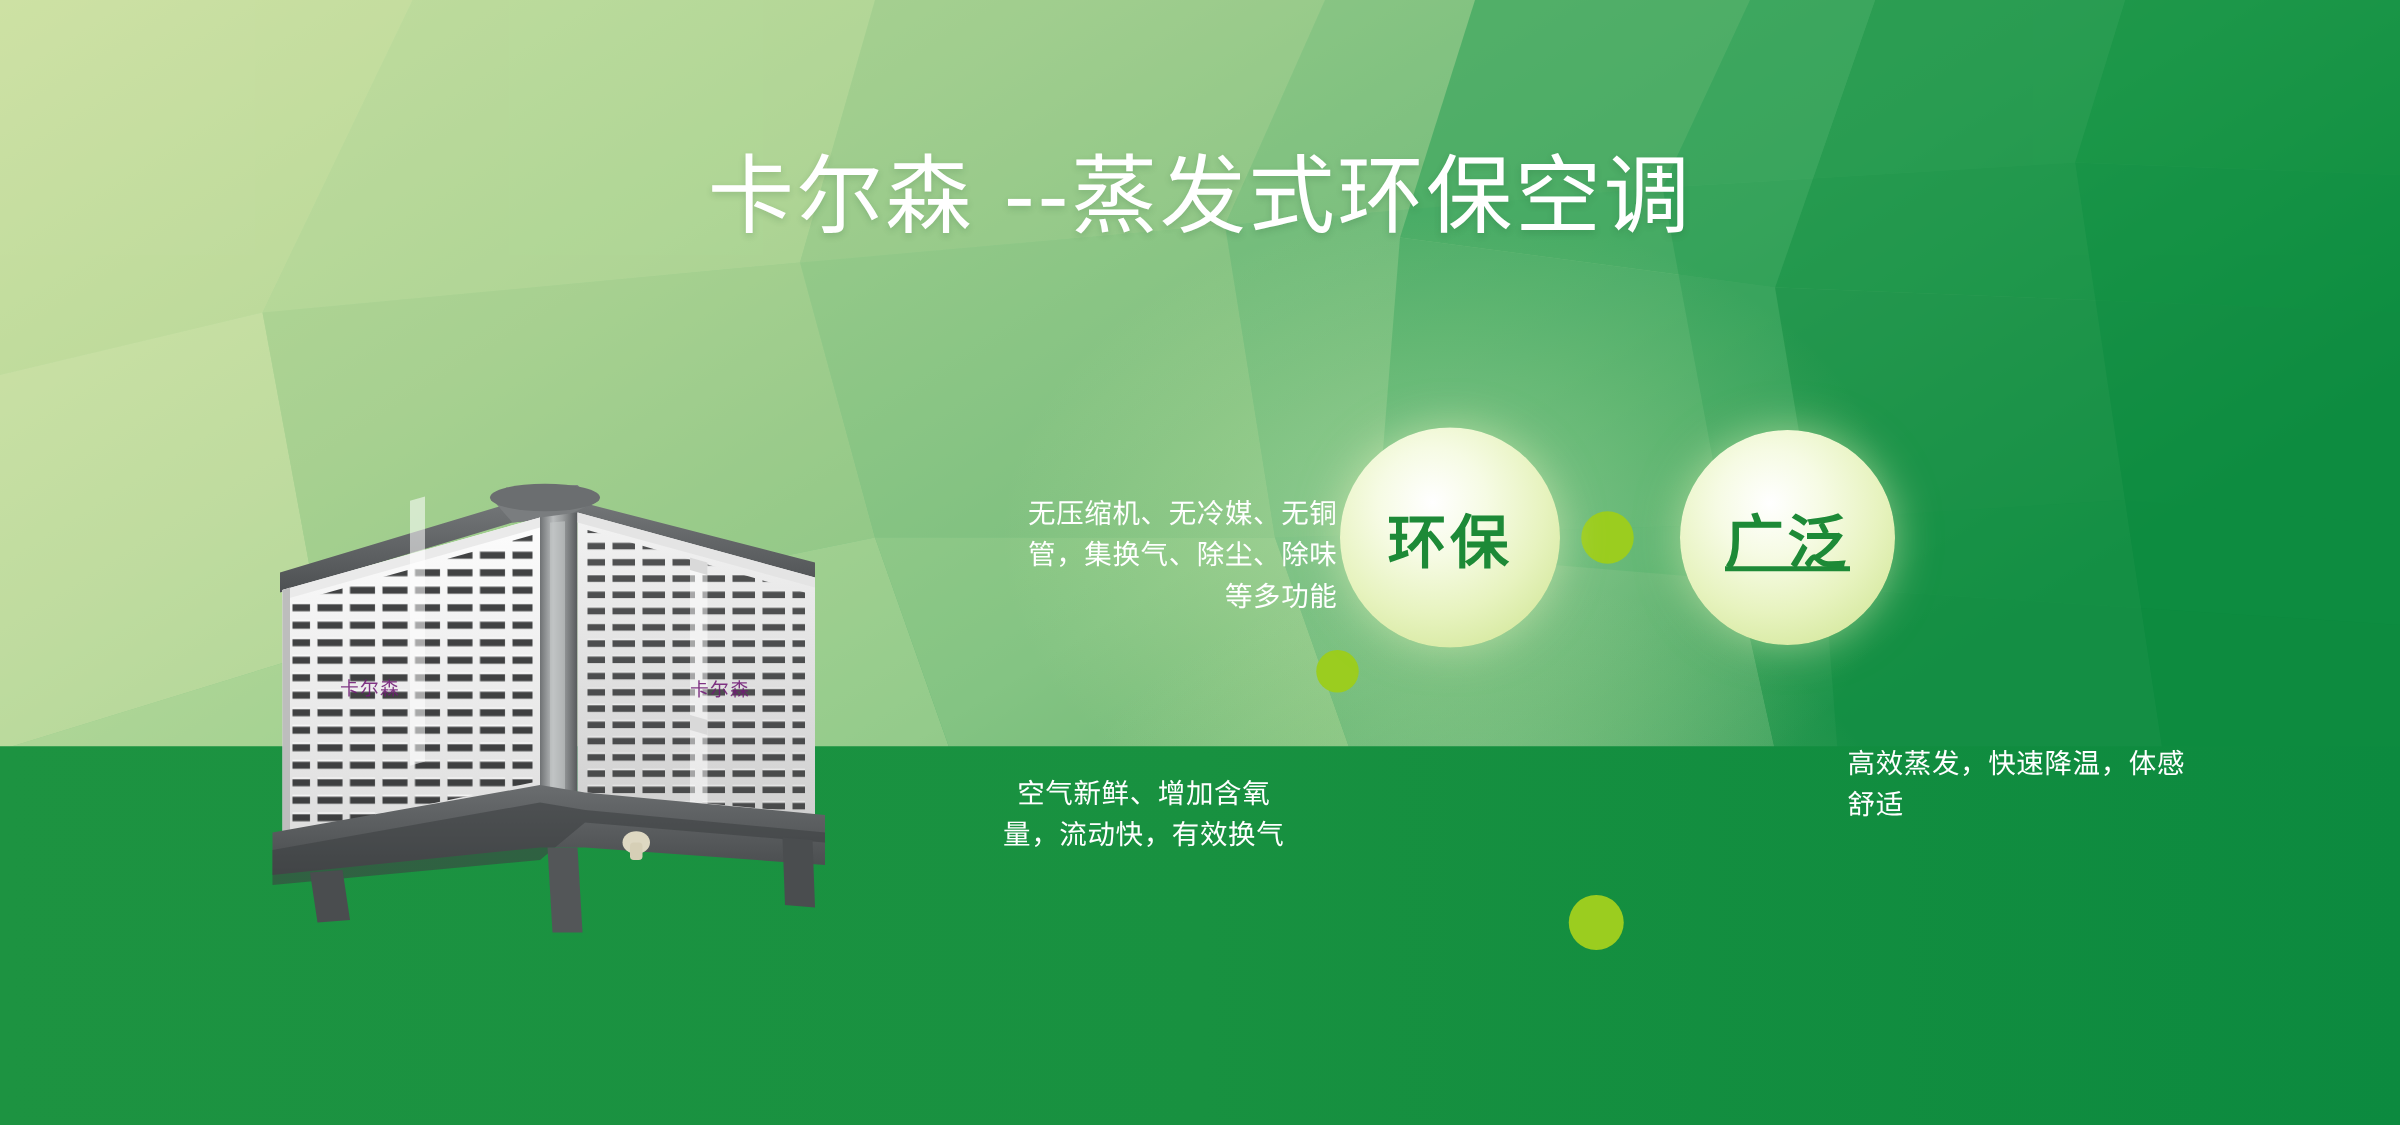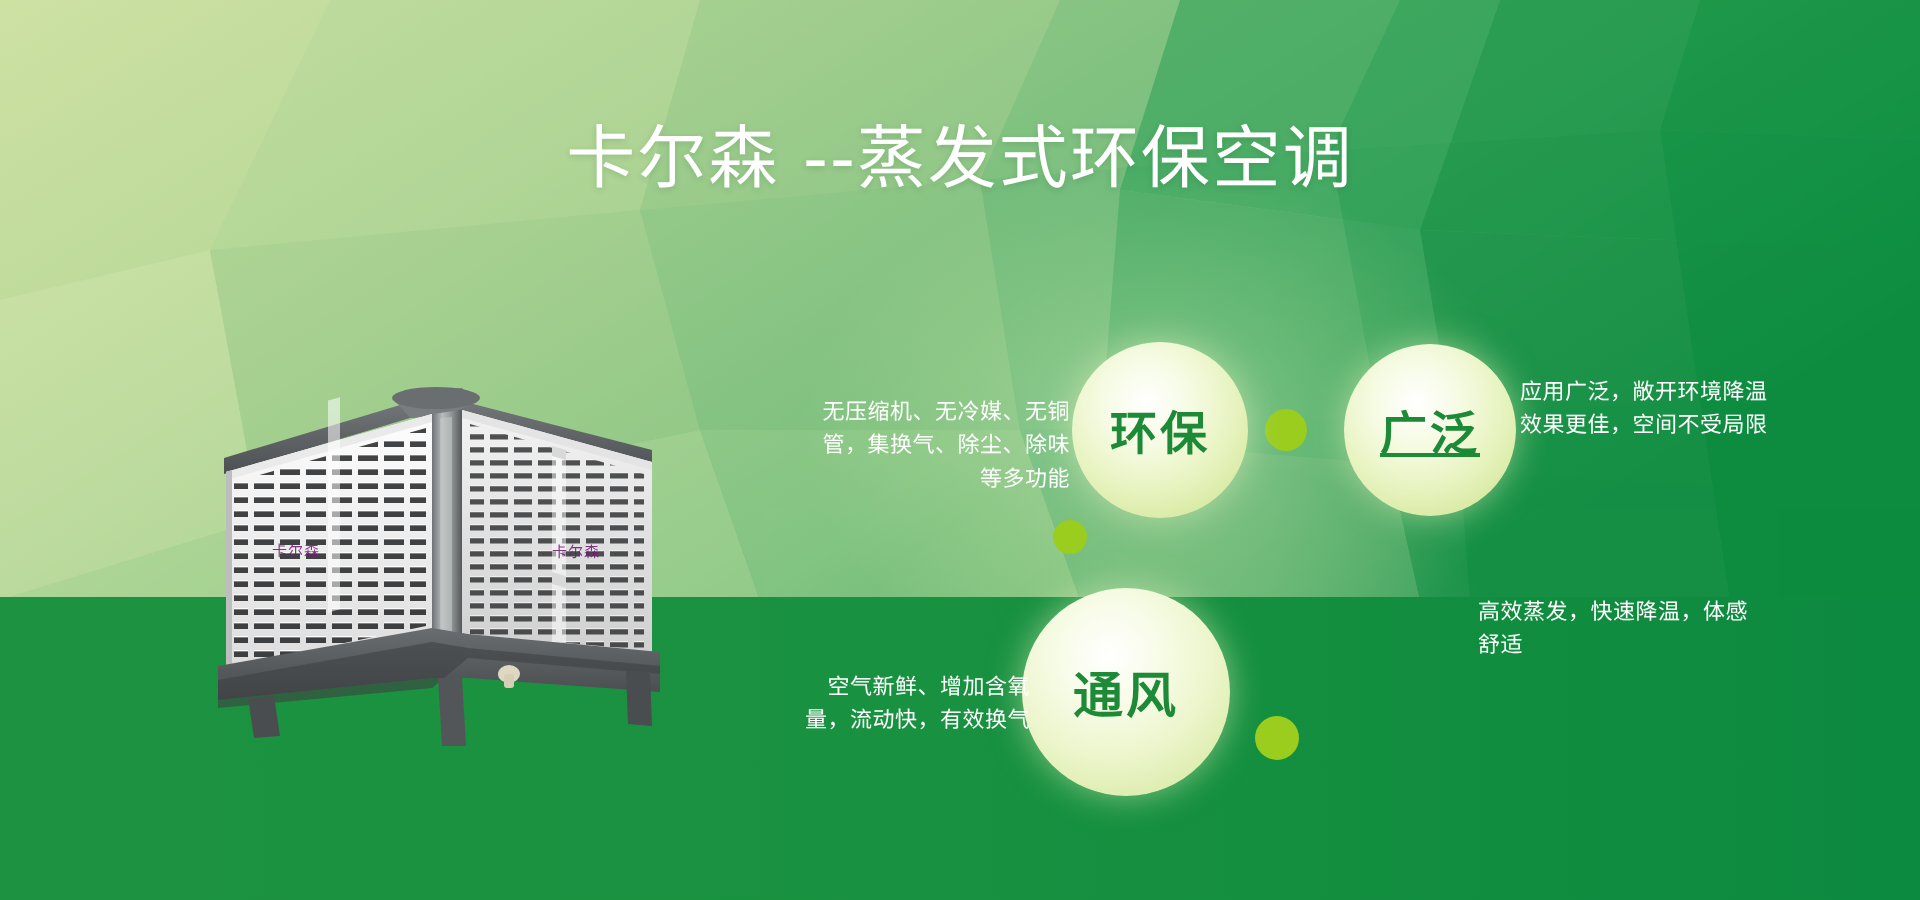--- a/index.html
+++ b/index.html
@@ -103,21 +103,21 @@
   .caption {
     position: absolute;
     color: #ffffff;
     font-size: 22px;
     line-height: 1.52;
     letter-spacing: 0.5px;
     user-select: none;
   }
   .cap-huanbao  { left: 820px;  top: 395px; width: 250px; text-align: right; }
   .cap-guangfan { left: 1520px; top: 375px; width: 250px; text-align: left; }
-  .cap-tongfeng { left: 800px;  top: 670px; width: 230px; text-align: right; }
+  .cap-tongfeng { left: 800px;  top: 619px; width: 230px; text-align: center; }
   .cap-jiangwen { left: 1478px; top: 595px; width: 270px; text-align: left; }
 
   
   .product {
     position: absolute;
     left: 200px;
     top: 340px;
     width: 470px;
     height: 420px;
   }
@@ -273,22 +273,18 @@
   <span class="dot dot-a"></span>
   <span class="dot dot-b"></span>
   <span class="dot dot-c"></span>
 
   <div class="bubble bubble-huanbao">
     <span class="bubble-inner">环保</span>
   </div>
   <div class="bubble bubble-guangfan">
     <span class="bubble-inner">广泛</span>
   </div>
-  <div class="bubble bubble-tongfeng">
-    <span class="bubble-inner">通风</span>
-  </div>
 
   <div class="caption cap-huanbao">无压缩机、无冷媒、无铜管，集换气、除尘、除味等多功能</div>
-  <div class="caption cap-guangfan">应用广泛，敞开环境降温效果更佳，空间不受局限</div>
   <div class="caption cap-tongfeng">空气新鲜、增加含氧量，流动快，有效换气</div>
   <div class="caption cap-jiangwen">高效蒸发，快速降温，体感舒适</div>
 
 </div>
 
 </body></html>

